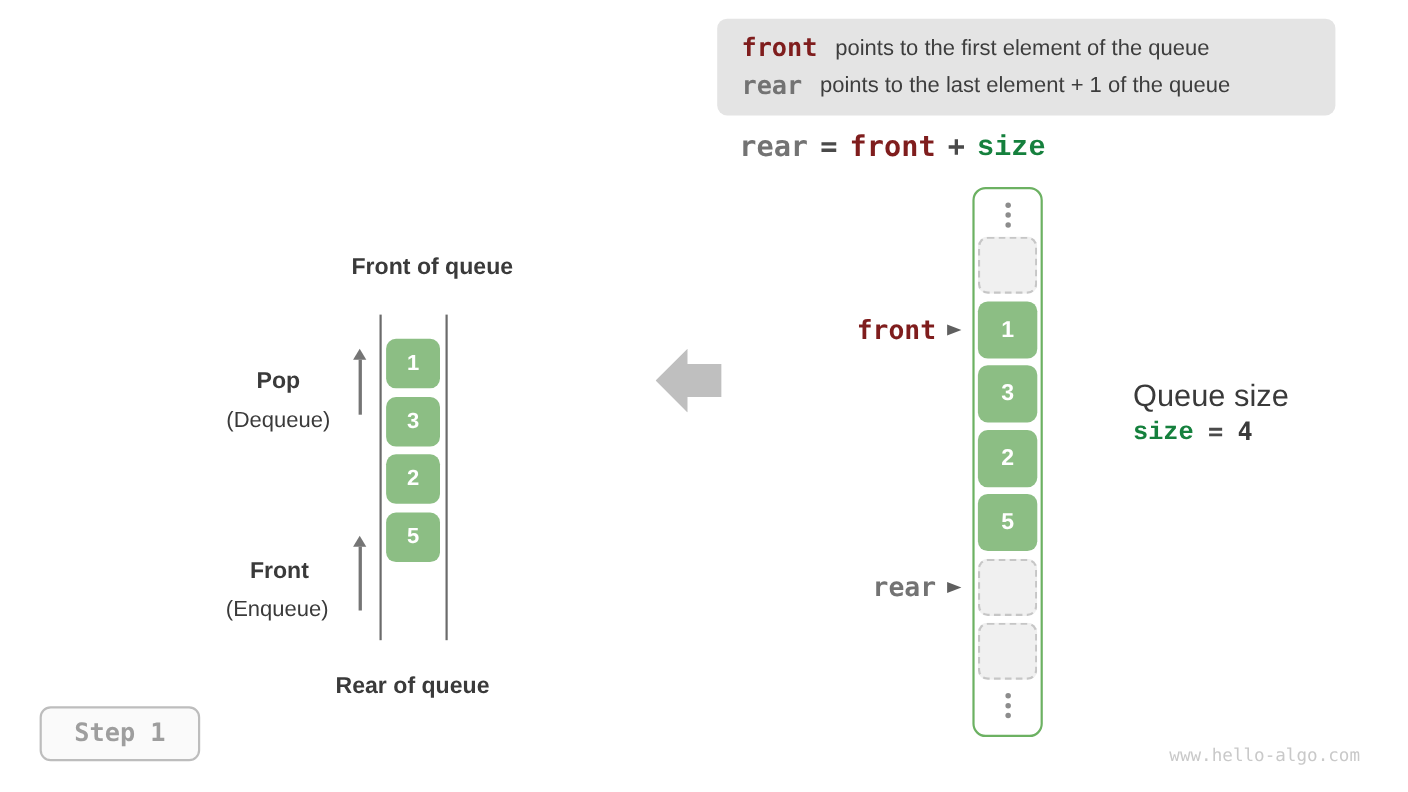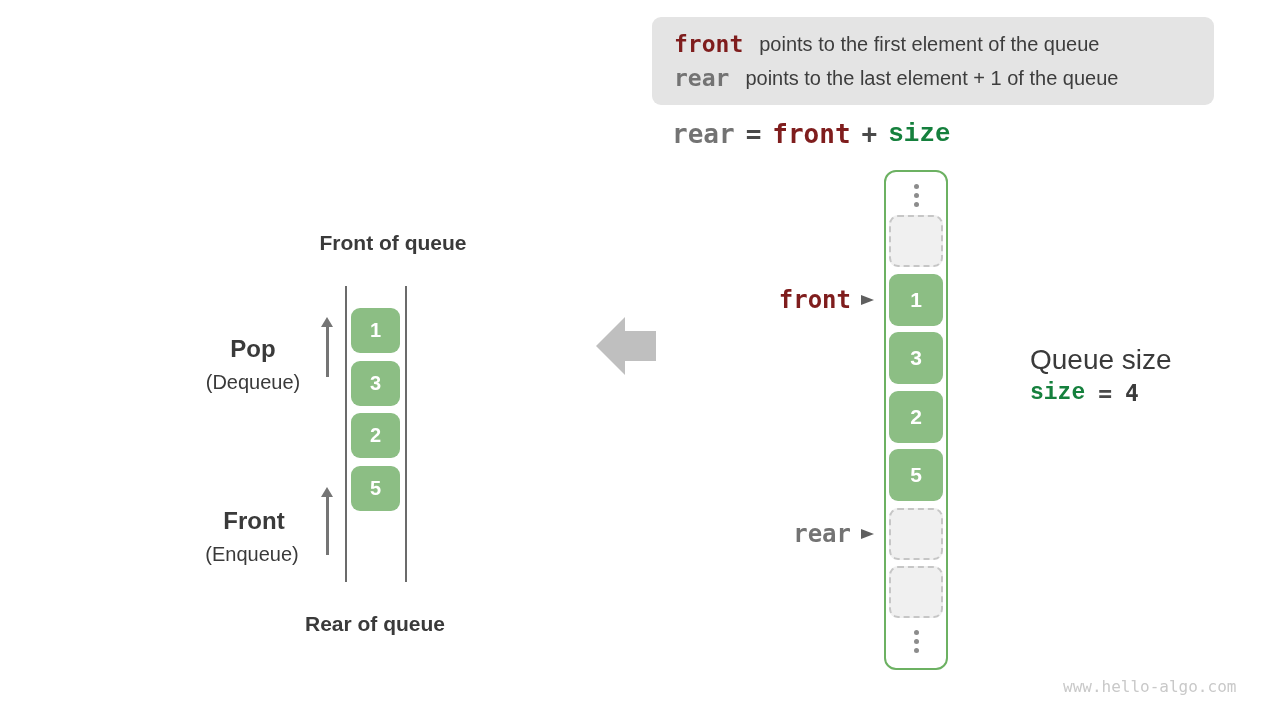--- a/index.html
+++ b/index.html
@@ -24,21 +24,21 @@
   .note-kw{font-size:23px;}
 
   
   .formula{left:672px;top:119px;display:flex;align-items:center;gap:11px;font-size:26px;}
 
   
   .big-label{width:200px;text-align:center;font-weight:bold;font-size:21px;color:#3a3a3a;}
   .vline{width:2px;background:#6b6b6b;top:286px;height:296px;}
   .lcell{left:351px;width:49px;height:45px;border-radius:9px;background:#8cbe84;color:#fff;
     font-size:20px;font-weight:bold;display:flex;align-items:center;justify-content:center;}
-  .op-title{width:120px;text-align:center;font-weight:bold;font-size:24px;color:#3a3a3a;}
+  .op-title{width:120px;text-align:center;font-weight:bold;font-size:21px;color:#3a3a3a;}
   .op-sub{width:160px;text-align:center;font-size:20px;color:#3a3a3a;}
   .arrow-up{width:14px;display:flex;flex-direction:column;align-items:center;}
   .arrow-up .head{width:0;height:0;border-left:6px solid transparent;border-right:6px solid transparent;border-bottom:10px solid #757575;}
   .arrow-up .shaft{width:3px;background:#757575;}
 
   
   .caption{left:440px;top:404px;width:400px;text-align:center;font-size:20px;color:#9e9e9e;}
 
   
   .array-col{left:884px;top:170px;width:64px;height:500px;border:2px solid #6cb162;border-radius:12px;
@@ -147,16 +147,17 @@
     <span class="pointer-head"></span>
   </div>
 
   <div class="abs size-title">Queue size</div>
   <div class="abs size-line mono">
     <span class="c-blue">size</span>
     <span class="c-op">=</span>
     <span class="c-dark">4</span>
   </div>
 
+  <div class="abs step-badge mono">Step 1</div>
 
   <div class="abs watermark mono">www.hello-algo.com</div>
 
 </div>
 
 </body></html>

